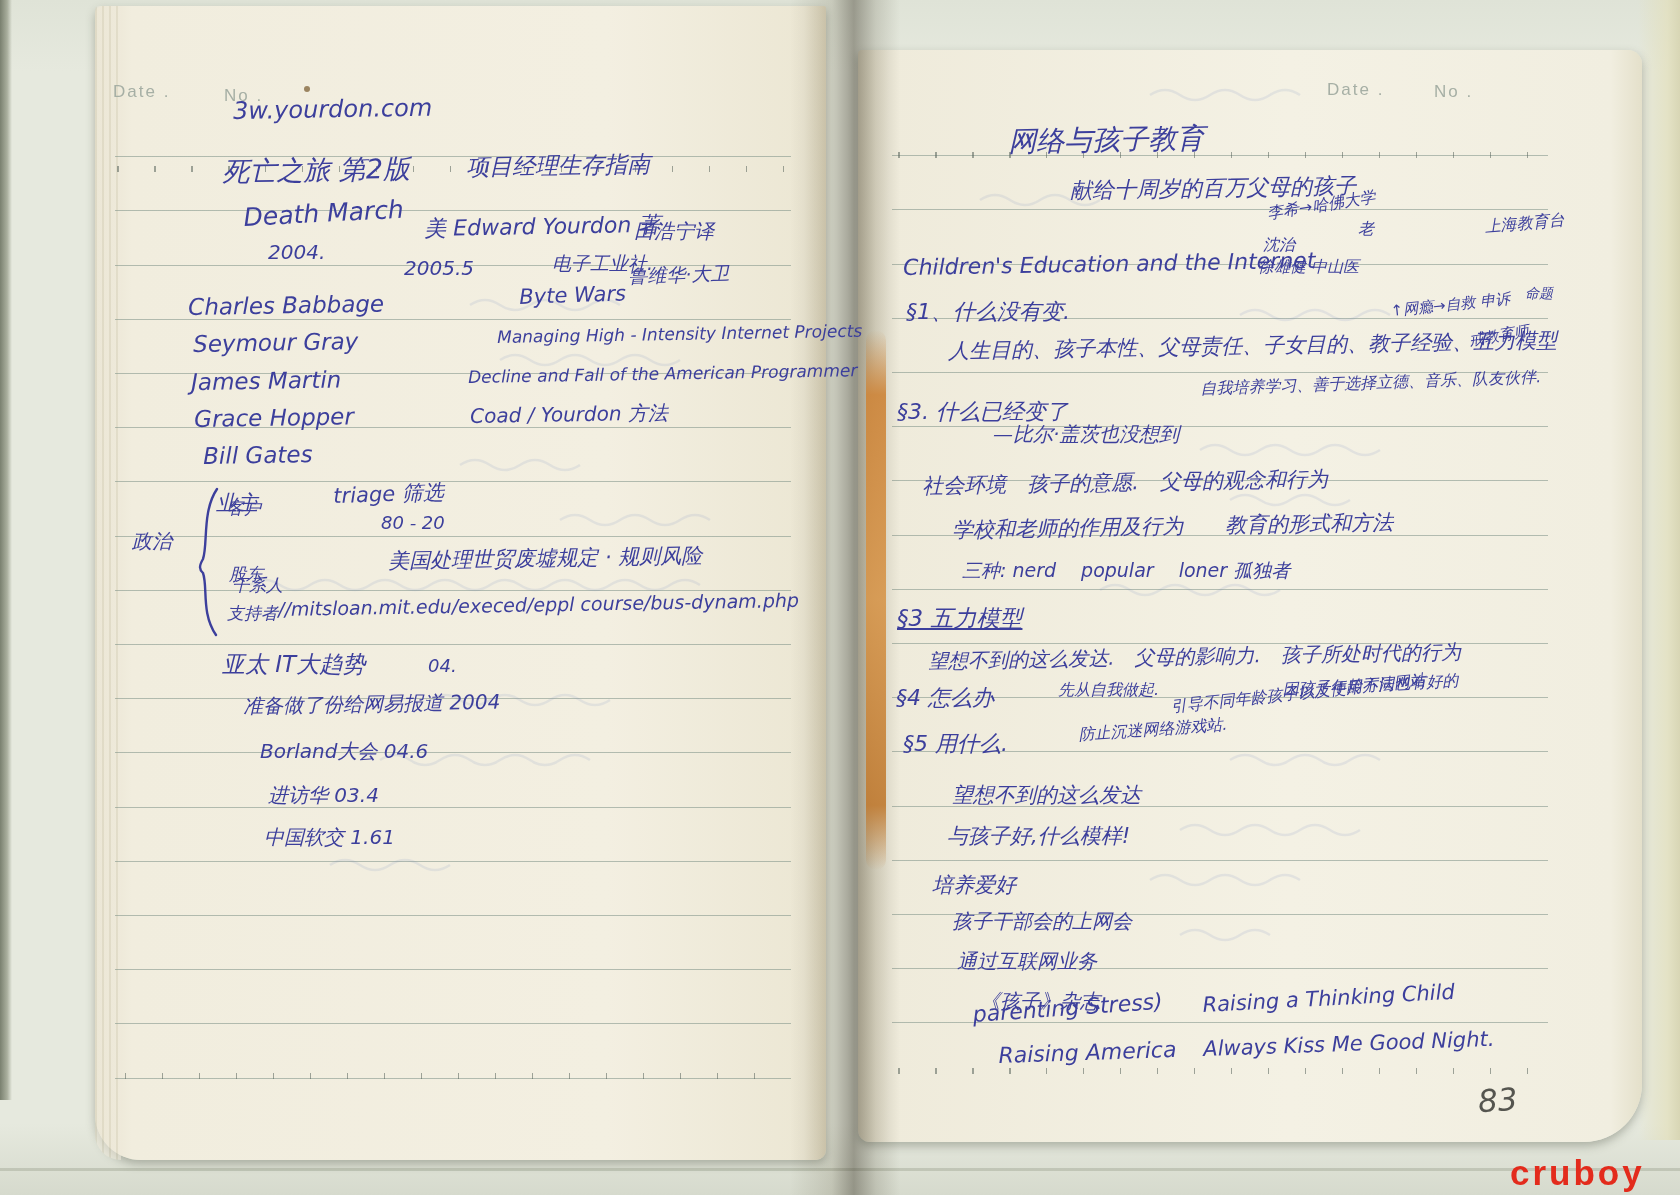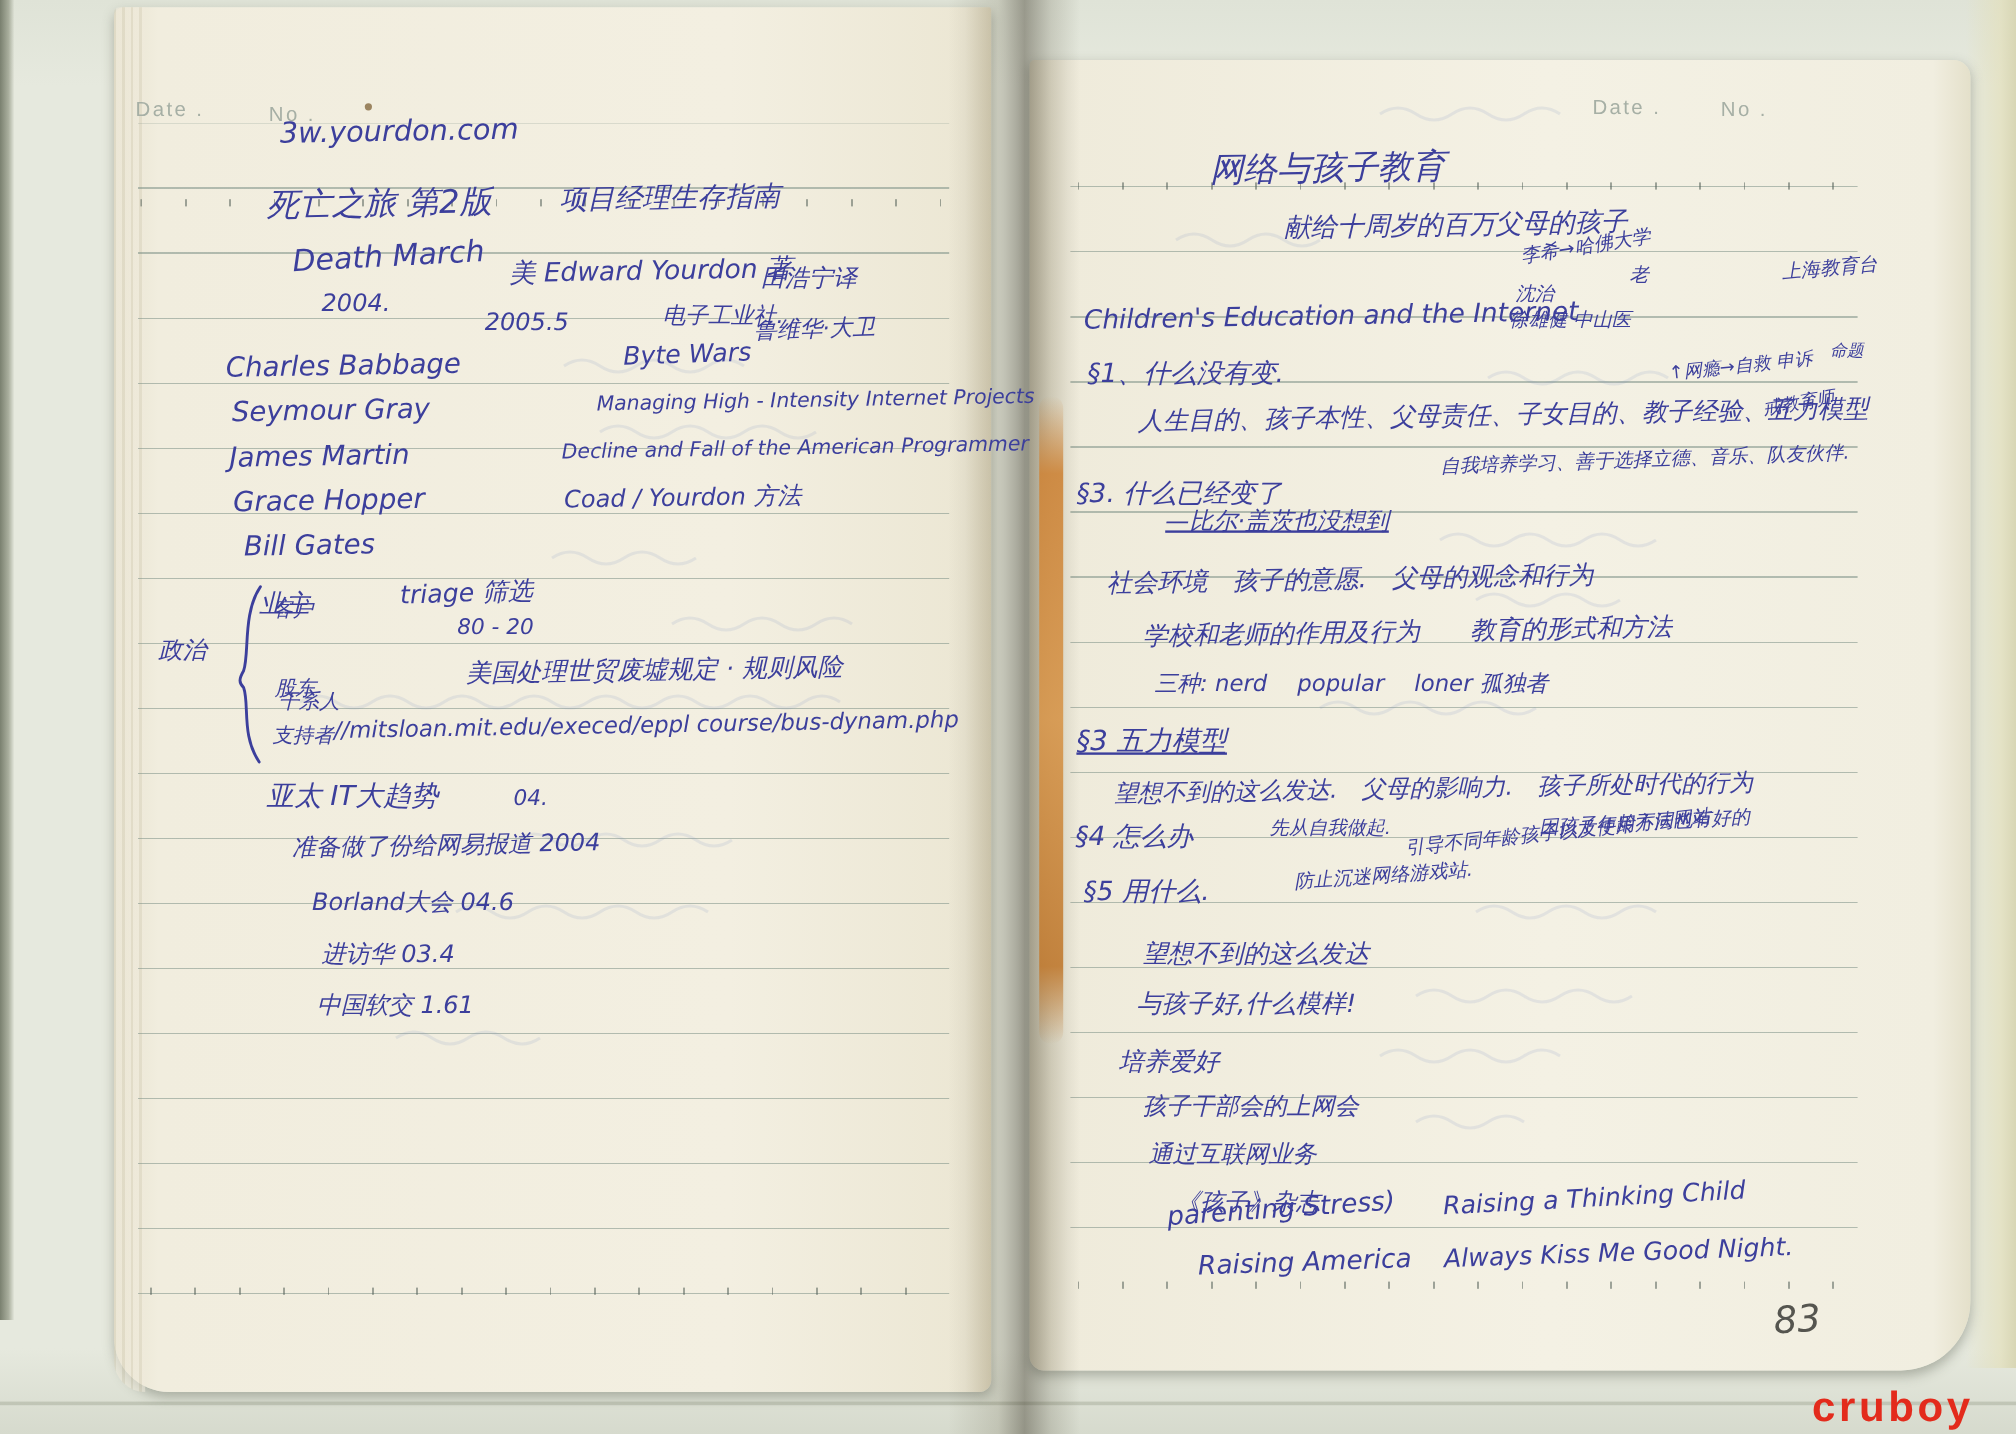--- a/index.html
+++ b/index.html
@@ -165,21 +165,21 @@
 
     <span class="hw" style="left:906px;top:301px;font-size:22px;">§1、什么没有变.</span>
     <span class="hw" style="left:1525px;top:286px;font-size:14px;">命题</span>
     <span class="hw" style="left:1390px;top:304px;font-size:15px;transform:rotate(-6deg);">↑网瘾→自救 申诉</span>
     <span class="hw" style="left:1468px;top:334px;font-size:15px;transform:rotate(-10deg);">戒教育师</span>
 
     <span class="hw" style="left:948px;top:341px;font-size:21px;transform:rotate(-1deg);">人生目的、孩子本性、父母责任、子女目的、教子经验、五力模型</span>
     <span class="hw" style="left:1200px;top:381px;font-size:16px;transform:rotate(-2deg);">自我培养学习、善于选择立德、音乐、队友伙伴.</span>
 
     <span class="hw" style="left:897px;top:401px;font-size:22px;">§3. 什么已经变了</span>
-    <span class="hw" style="left:971px;top:424px;font-size:20px;text-decoration:underline;">—比尔·盖茨也没想到</span>
+    <span class="hw" style="left:993px;top:424px;font-size:20px;">—比尔·盖茨也没想到</span>
 
     <span class="hw" style="left:922px;top:476px;font-size:21px;transform:rotate(-1deg);">社会环境　孩子的意愿.　父母的观念和行为</span>
     <span class="hw" style="left:952px;top:520px;font-size:21px;transform:rotate(-1deg);">学校和老师的作用及行为　　教育的形式和方法</span>
     <span class="hw" style="left:962px;top:561px;font-size:19px;">三种:  nerd　 popular　 loner 孤独者</span>
 
     <span class="hw" style="left:897px;top:607px;font-size:23px;text-decoration:underline;">§3 五力模型</span>
     <span class="hw" style="left:928px;top:651px;font-size:20px;transform:rotate(-1deg);">望想不到的这么发达.　父母的影响力.　孩子所处时代的行为</span>
     <span class="hw" style="left:1282px;top:682px;font-size:16px;transform:rotate(-3deg);">因孩子年龄不同也有好的</span>
 
     <span class="hw" style="left:896px;top:687px;font-size:22px;">§4 怎么办</span>

